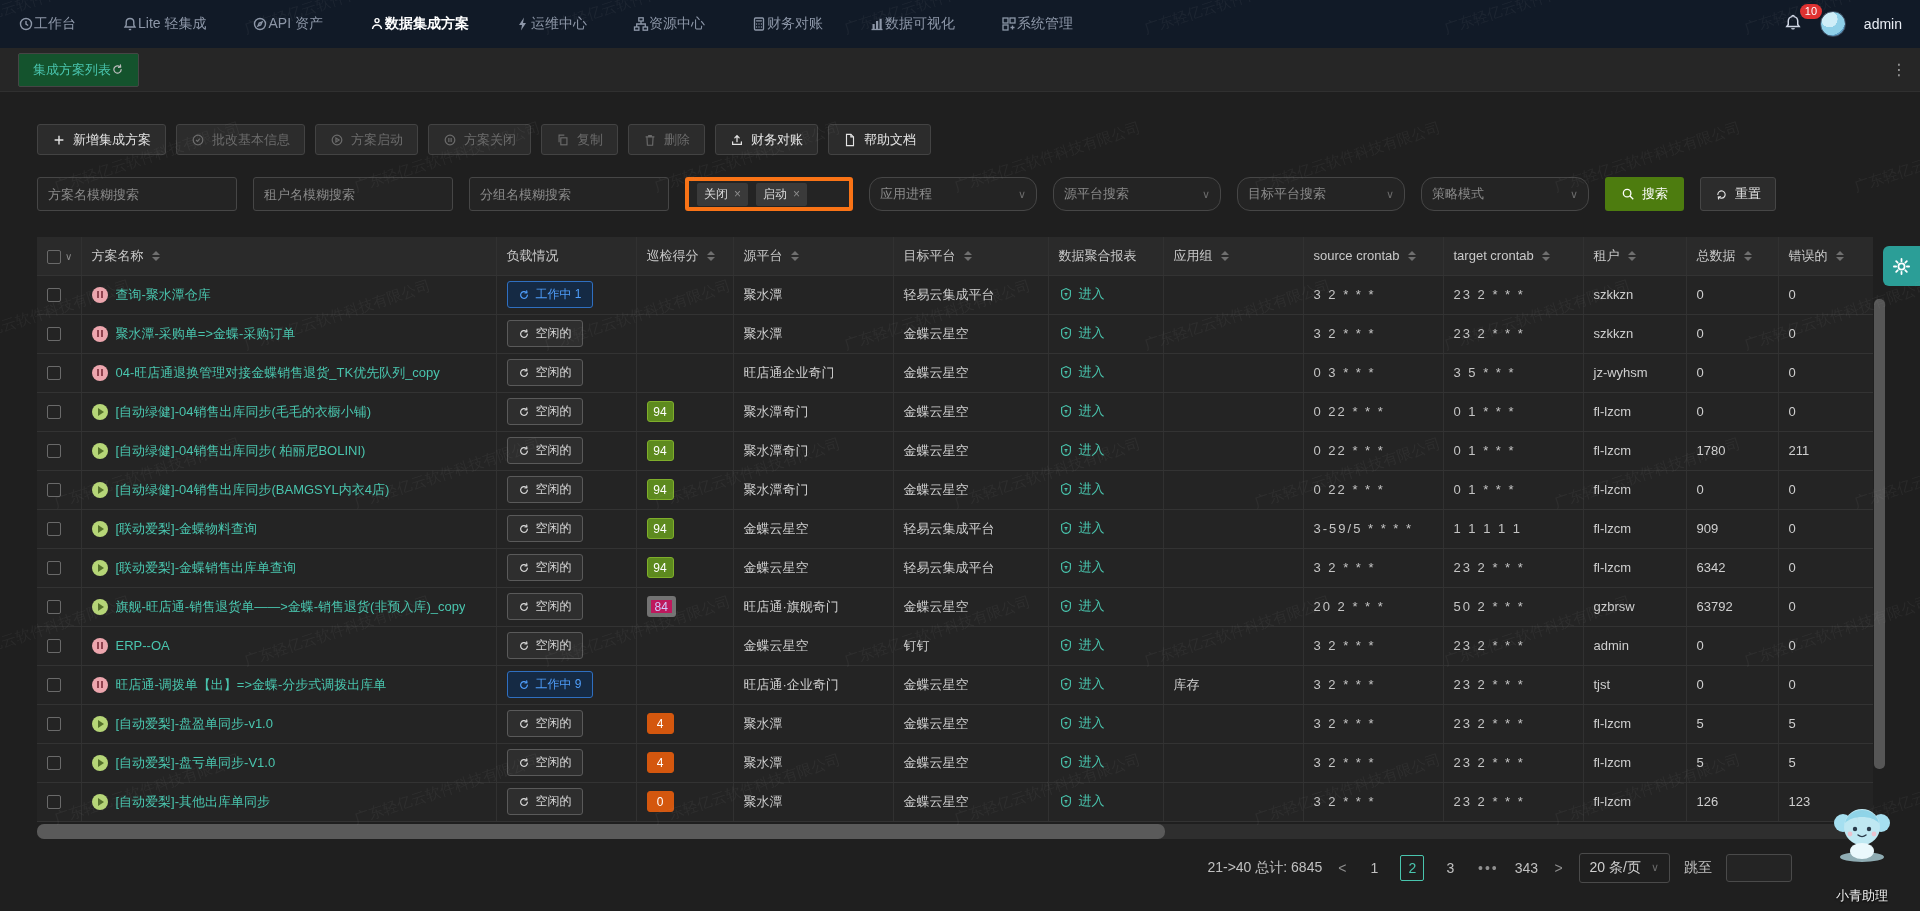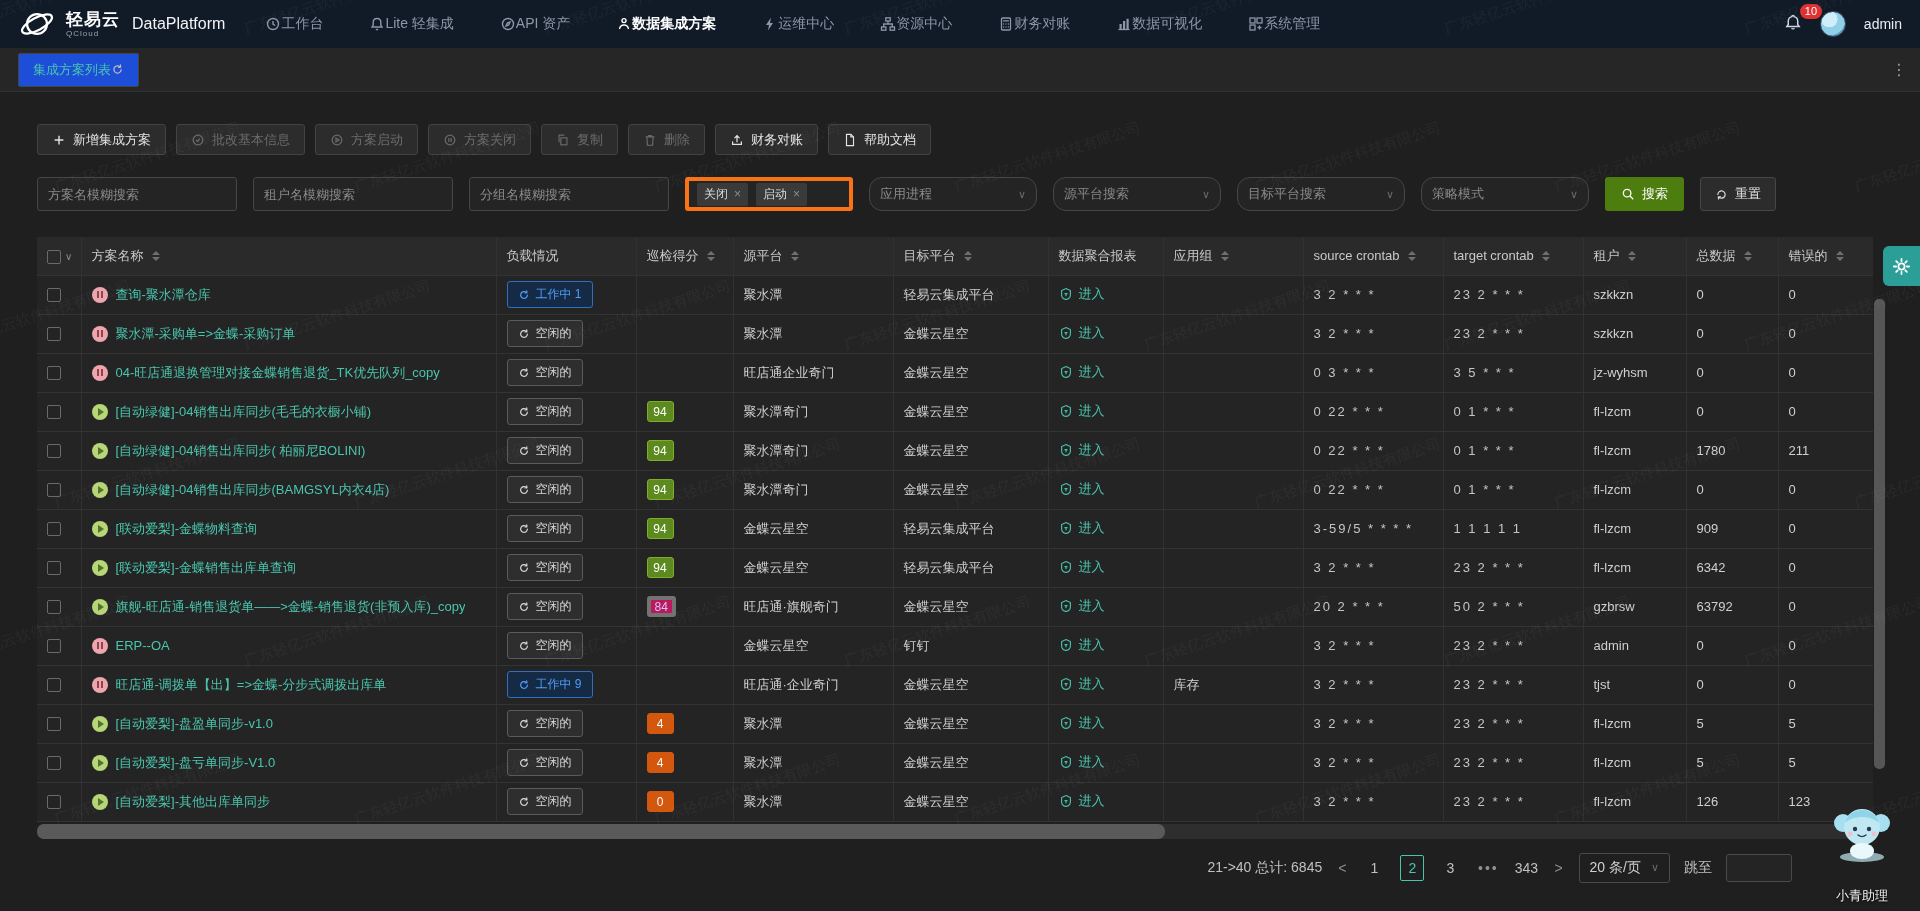--- a/index.html
+++ b/index.html
@@ -18,21 +18,21 @@
   .nav-item{display:flex;align-items:center;font-size:14px;cursor:pointer;color:#8d97a8;white-space:nowrap}
   .nav-item svg{width:16px;height:16px}
   .nav-item.active{color:#ffffff;font-weight:bold}
   .nav-right{display:flex;align-items:center;gap:18px}
   .bell-wrap{position:relative;cursor:pointer}
   .badge{position:absolute;top:-9px;left:16px;background:#e03131;color:#fff;font-size:11px;border-radius:9px;padding:1px 5px;line-height:13px}
   .avatar{width:26px;height:26px;border-radius:50%;background:radial-gradient(circle at 35% 30%,#cfeef8 0 35%,#8fd0e8 36% 70%,#5f9ec4 71%);border:1px solid #3c4a5e}
   .user-name{color:#e8ecf3;font-size:14px}
   
   .tabbar{height:44px;background:#262626;display:flex;align-items:center;padding:0 18px;border-bottom:1px solid #303030;position:relative}
-  .tab{display:flex;align-items:center;gap:0;border:1px solid #454545;background:#1d4ed8;color:#49c5ae;font-size:13px;padding:7px 14px;border-radius:2px;cursor:pointer}
+  .tab{display:flex;align-items:center;gap:0;border:1px solid #454545;background:#14532d;color:#49c5ae;font-size:13px;padding:7px 14px;border-radius:2px;cursor:pointer}
   .tab svg{width:13px;height:13px;color:#bdbdbd}
   .tab-more{position:absolute;right:12px;color:#9a9a9a;font-size:16px;cursor:pointer;letter-spacing:1px}
   
   .content{padding:32px 0 0 37px;position:relative}
   
   .toolbar{display:flex;gap:10px}
   .tbtn{display:inline-flex;align-items:center;gap:7px;height:31px;padding:0 14px;background:#2c2c2c;border:1px solid #434343;border-radius:3px;color:#e4e4e4;font-size:13px;cursor:pointer}
   .tbtn svg{width:14px;height:14px}
   .tbtn.disabled{color:#6b6b6b;cursor:not-allowed}
   
@@ -142,31 +142,20 @@
     <span style="left: 50px; top: 780px;">广东轻亿云软件科技有限公司</span>
     <span style="left: 350px; top: 780px;">广东轻亿云软件科技有限公司</span>
     <span style="left: 650px; top: 780px;">广东轻亿云软件科技有限公司</span>
     <span style="left: 950px; top: 780px;">广东轻亿云软件科技有限公司</span>
     <span style="left: 1250px; top: 780px;">广东轻亿云软件科技有限公司</span>
     <span style="left: 1550px; top: 780px;">广东轻亿云软件科技有限公司</span>
     <span style="left: 1850px; top: 780px;">广东轻亿云软件科技有限公司</span>
   </div>
 
 <header class="navbar">
-  <div class="brand">
-    <svg width="38" height="38" viewBox="0 0 40 40" fill="none" stroke="#fff" stroke-width="2.4">
-      <circle cx="20" cy="20" r="10.5"></circle>
-      <ellipse cx="20" cy="20" rx="17.5" ry="6.5" transform="rotate(-28 20 20)"></ellipse>
-    </svg>
-    <span class="brand-name">
-      <b>轻易云</b>
-      <i>QCloud</i>
-    </span>
-    <span class="brand-product">DataPlatform</span>
-  </div>
   <nav class="nav-items">
     <div class="nav-item">
       <svg viewBox="0 0 16 16" fill="none" stroke="currentColor" stroke-width="1.4">
           <circle cx="8" cy="8" r="5.5"></circle>
           <path d="M8 5v3.2l2.2 1.3"></path>
         </svg>
       <span>工作台</span>
     </div>
     <div class="nav-item">
       <svg viewBox="0 0 16 16" fill="none" stroke="currentColor" stroke-width="1.4">

